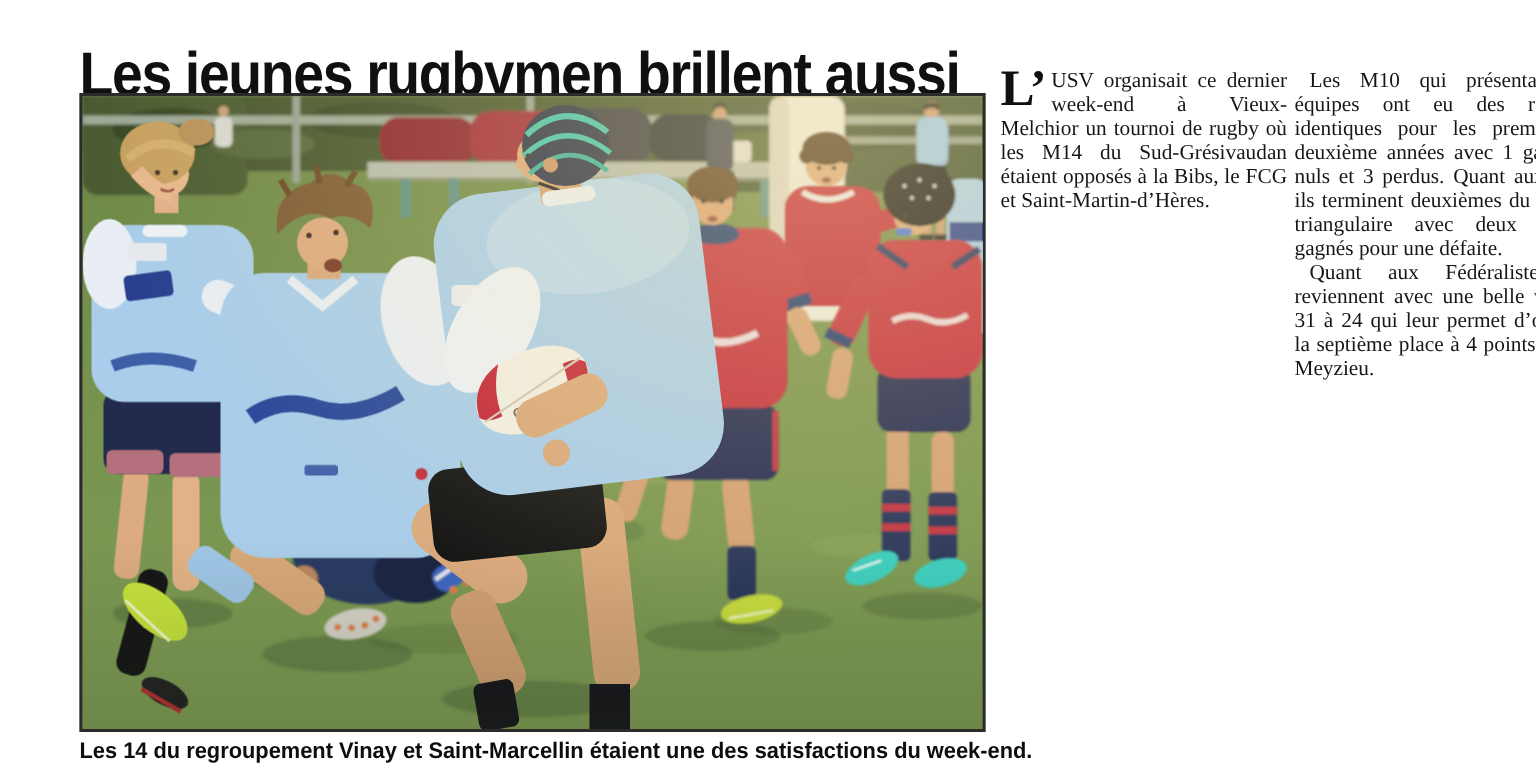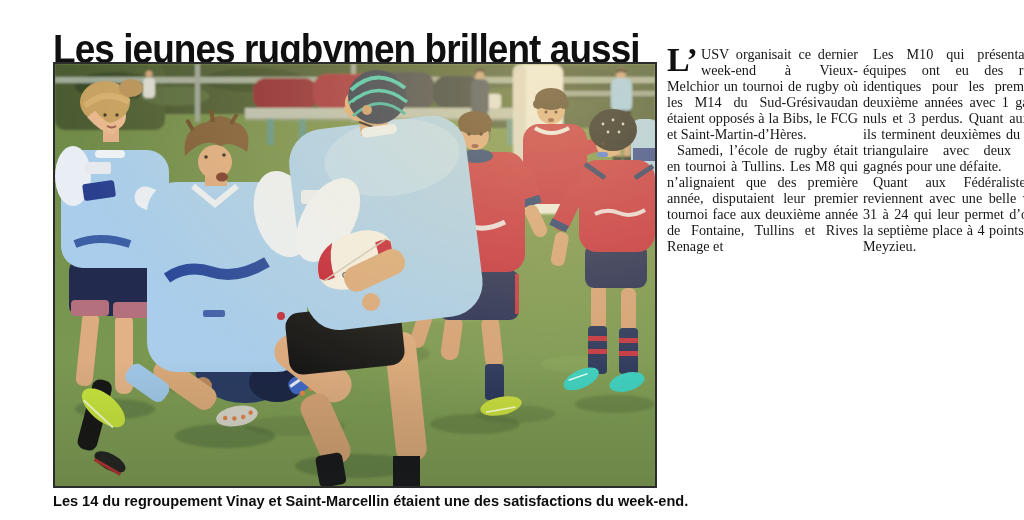--- a/index.html
+++ b/index.html
@@ -406,21 +406,20 @@
 
       <rect x="0" y="0" width="600" height="422" fill="url(#sun)"></rect>
       <rect x="0" y="0" width="600" height="422" fill="url(#vig)"></rect>
     </svg>
   </div>
 
   <div id="caption">Les 14 du regroupement Vinay et Saint-Marcellin étaient une des satisfactions du week-end.</div>
 
   <div id="col1" class="col">
     <p><span class="dropcap">L’</span><span>USV organisait ce dernier week-end à Vieux-Melchior un tournoi de rugby où les M14 du Sud-Grésivaudan étaient opposés à la Bibs, le FCG et Saint-Martin-d’Hères.</span></p>
-    <p class="indent">Samedi, l’école de rugby était en tournoi à Tullins. Les M8 qui n’alignaient que des première année, disputaient leur premier tournoi face aux deuxième année de Fontaine, Tullins et Rives Renage et</p>
   </div>
 
   <div id="col2" class="col">
     <p class="indent">Les M10 qui présentaient 2 équipes ont eu des résultats identiques pour les première et deuxième années avec 1 gagné, 2 nuls et 3 perdus. Quant aux M12, ils terminent deuxièmes du tournoi triangulaire avec deux matchs gagnés pour une défaite.</p>
     <p class="indent">Quant aux Fédéralistes, ils reviennent avec une belle victoire 31 à 24 qui leur permet d’occuper la septième place à 4 points devant Meyzieu.</p>
   </div>
 
 </div>
 
 </body></html>

